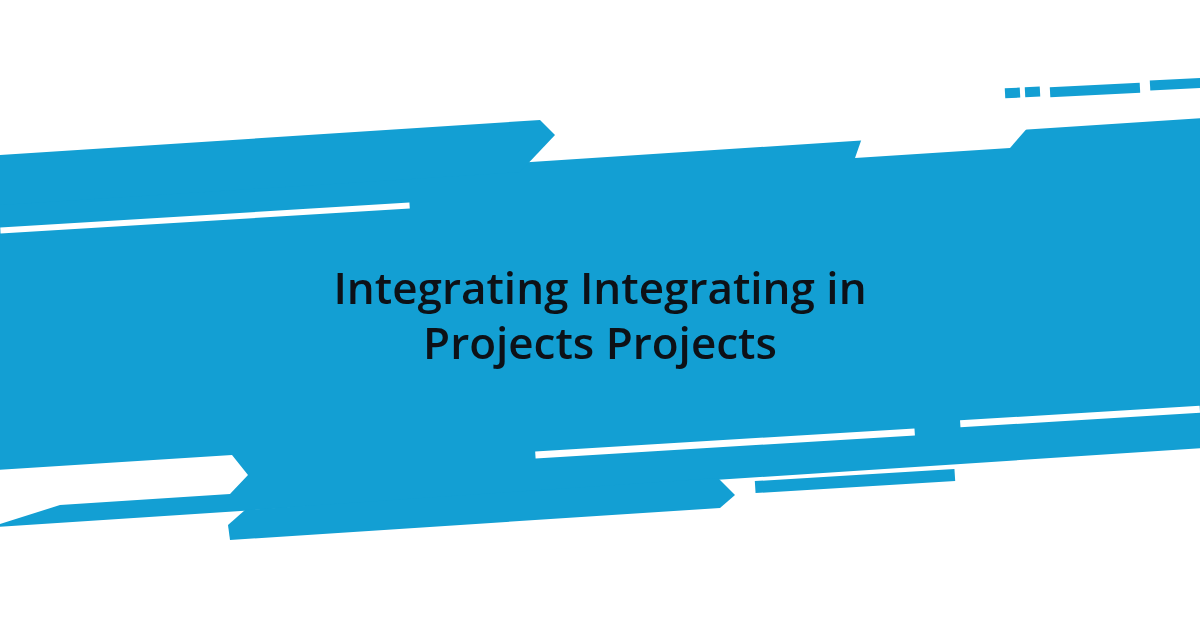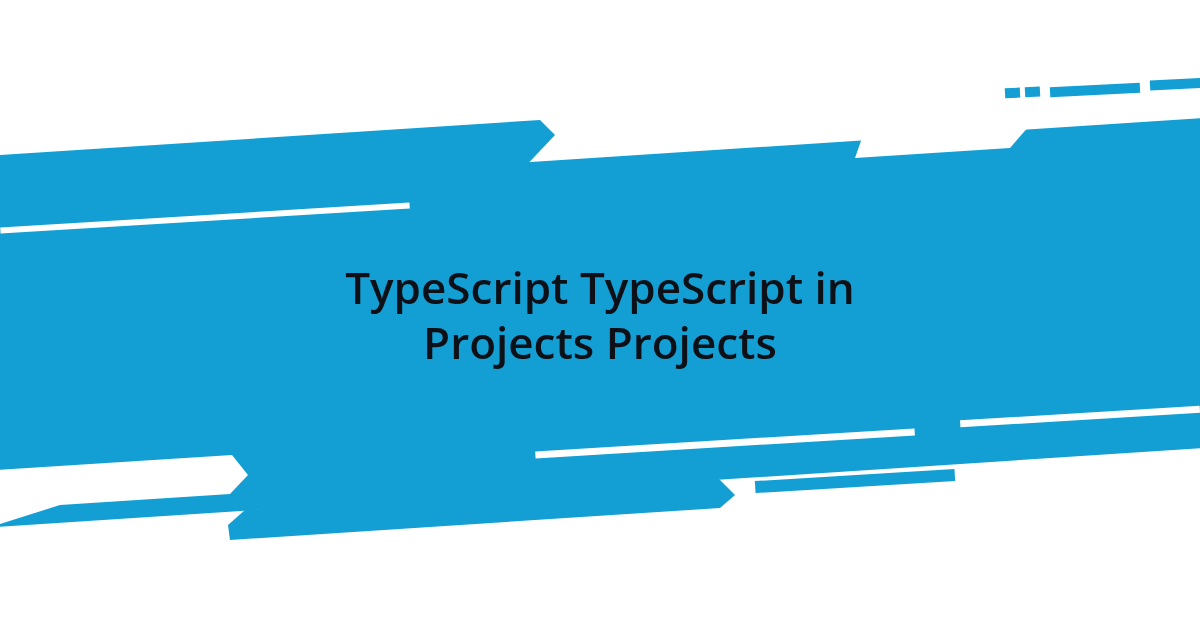--- a/index.html
+++ b/index.html
@@ -58,16 +58,16 @@
     <rect x="960" y="413" width="240" height="7" fill="#ffffff" transform="rotate(-3.5 1080 416)"></rect>
 
     <polygon points="60,505 230,494 248,475 232,455 -50,473 -50,540" fill="#ffffff"></polygon>
 
     <polygon points="230,540 720,508 735,495 718,478 245,510 228,525" fill="#139fd3"></polygon>
 
     <rect x="755" y="475" width="200" height="12" fill="#139fd3" transform="rotate(-3.5 855 481)"></rect>
   </svg>
 
   <div class="title">
-    <span>TypeScript TypeScript in</span><br>
+    <span>Integrating Integrating in</span><br>
     <span>Projects Projects</span>
   </div>
 </div>
 
 </body></html>

